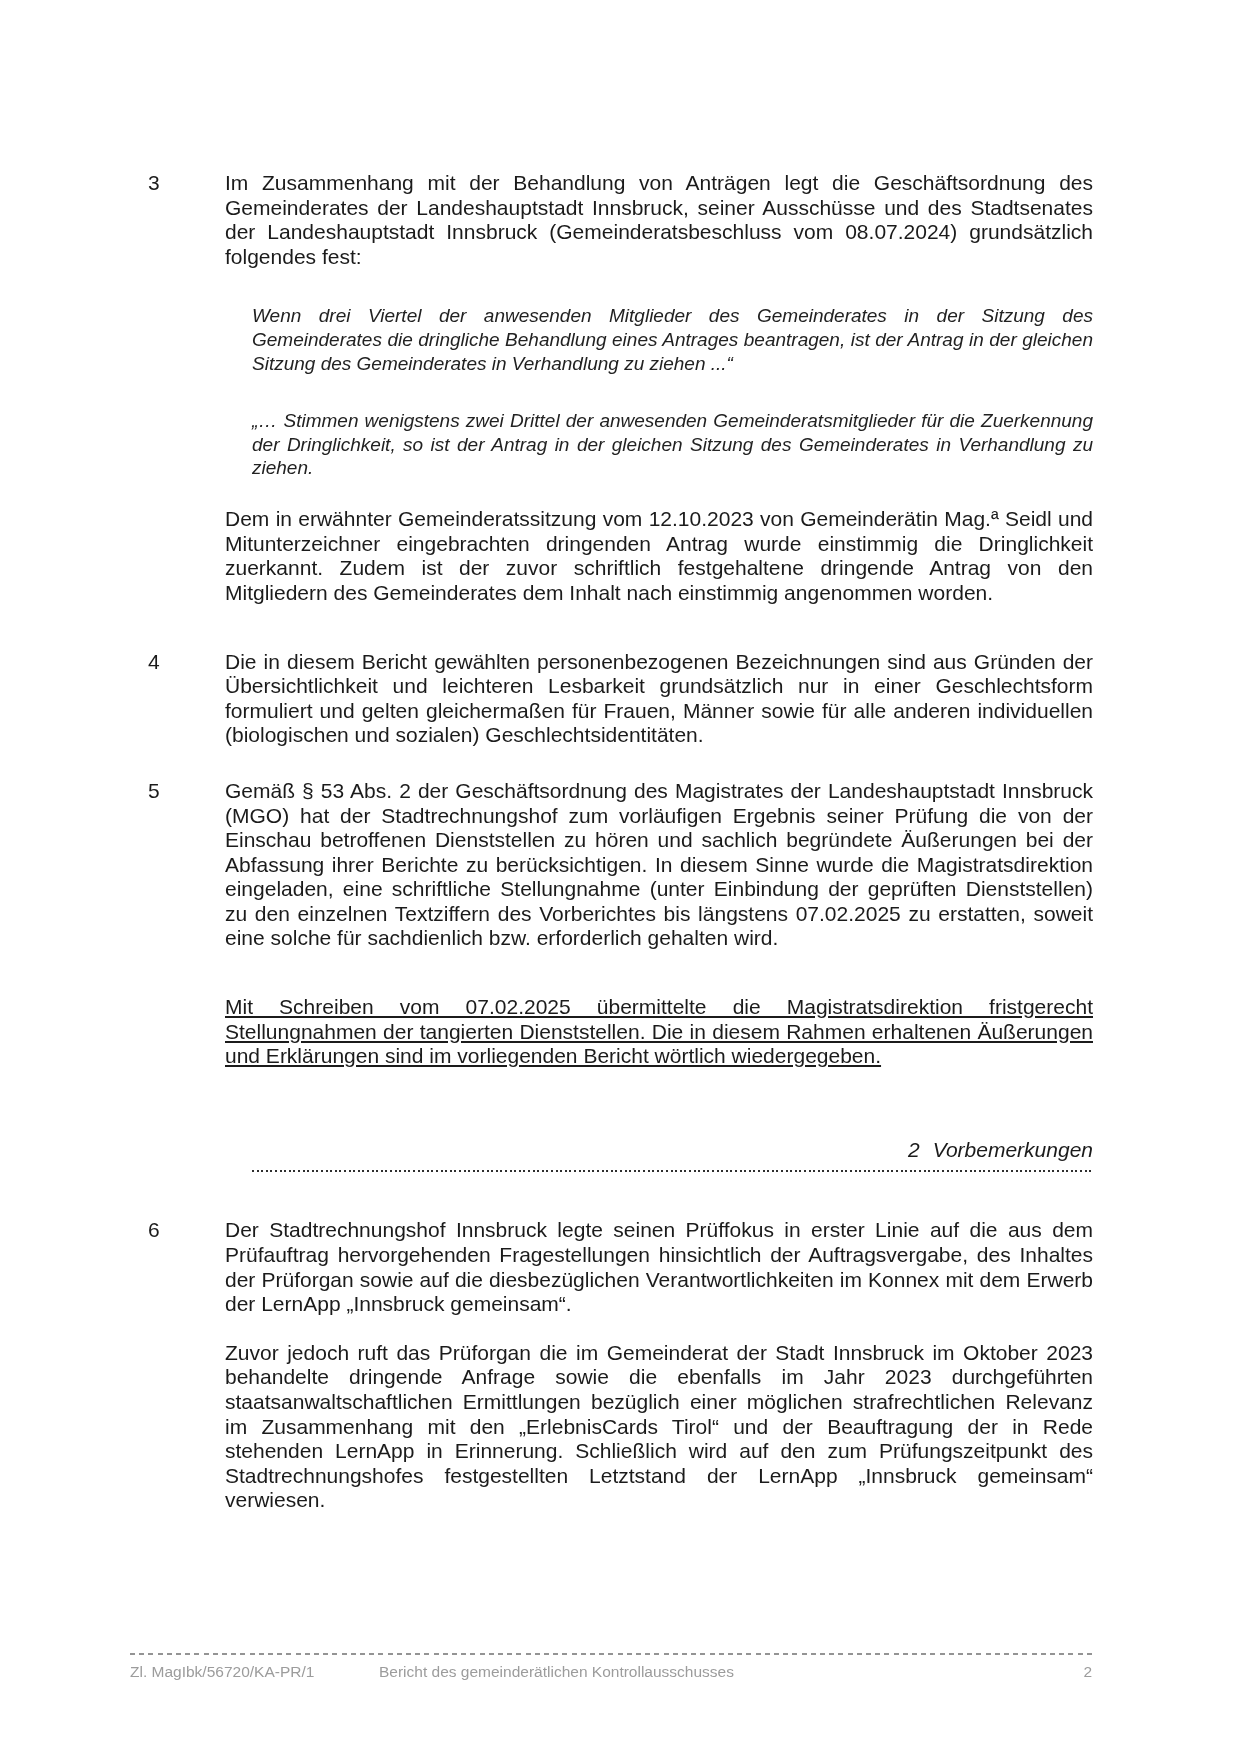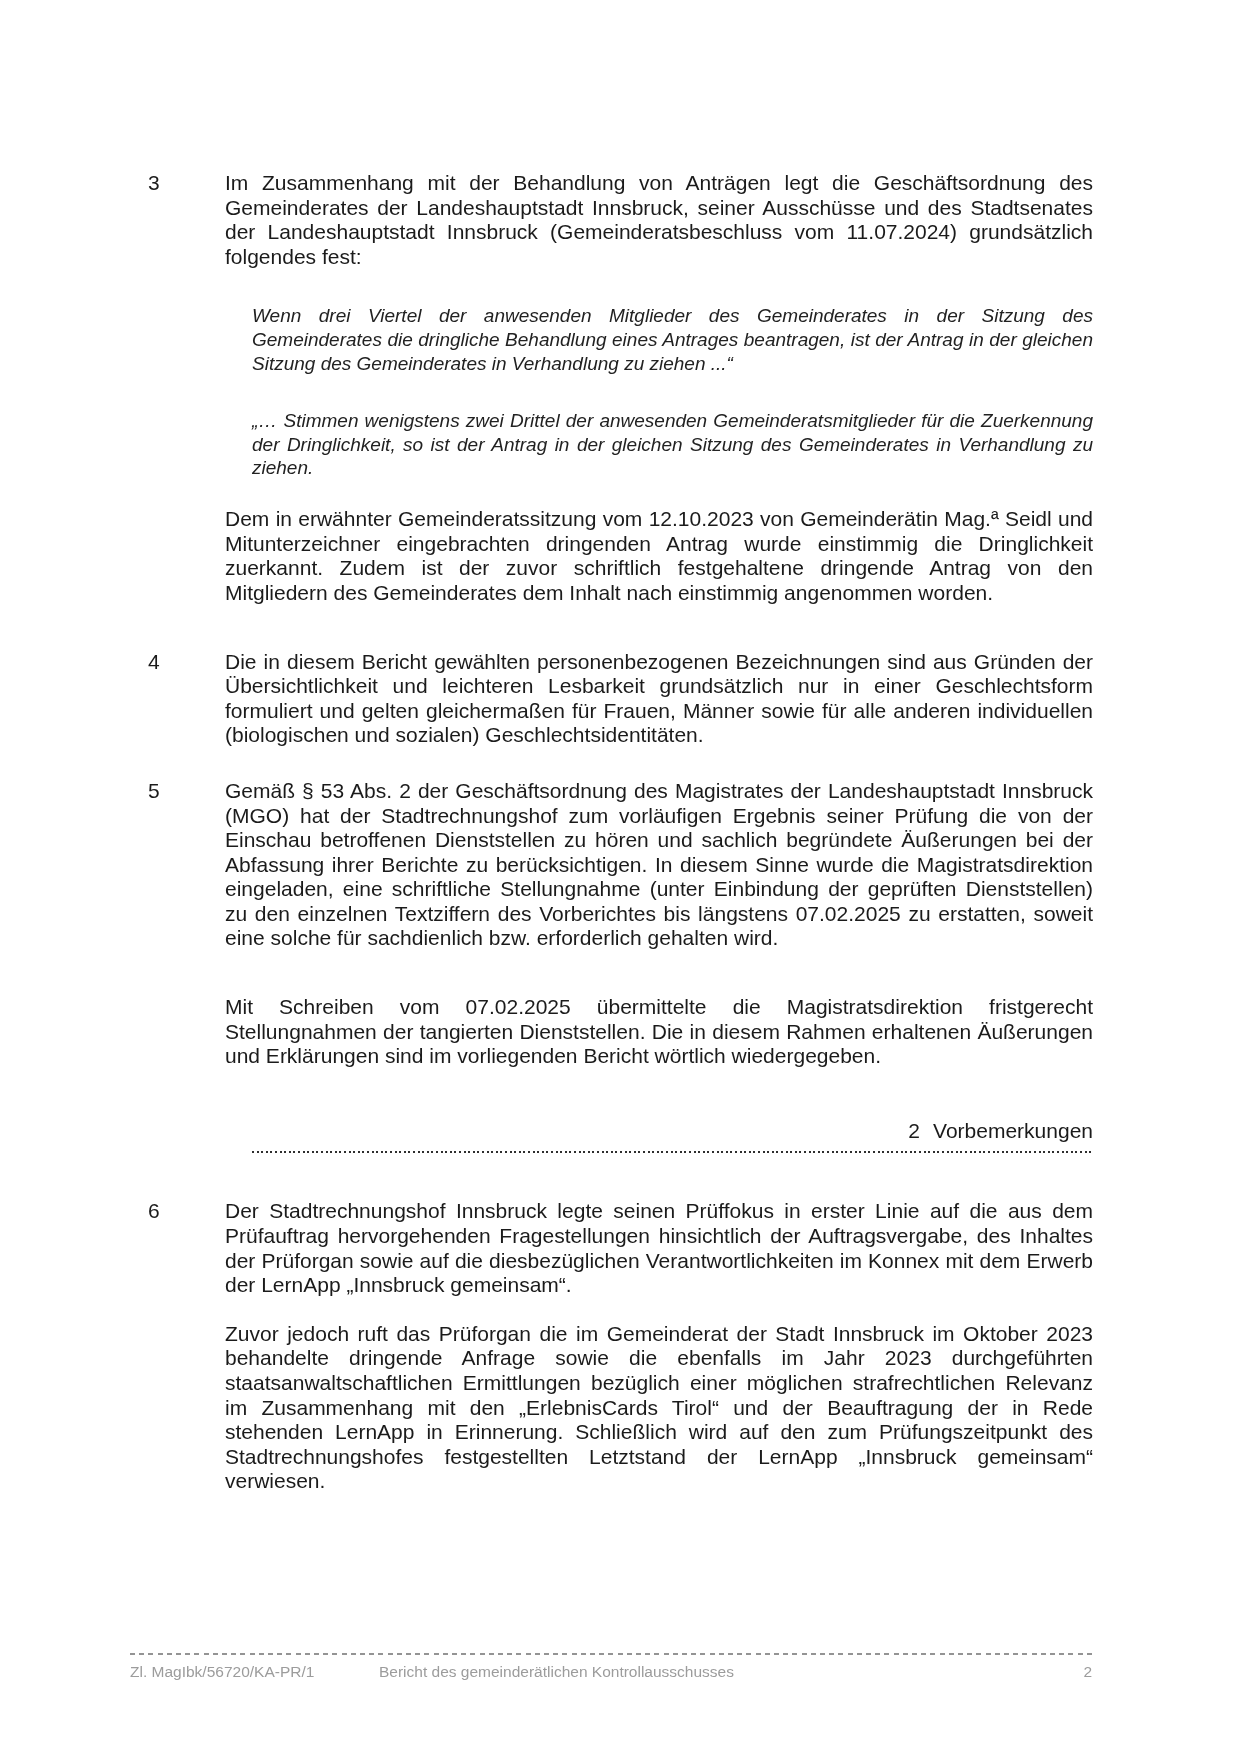--- a/index.html
+++ b/index.html
@@ -42,32 +42,33 @@
     line-height: 23.8px;
     text-align: justify;
     color: #222222;
   }
   .mb-p3     { margin-bottom: 35px; }
   .mb-q1     { margin-bottom: 27px; }
   .mb-q2     { margin-bottom: 33px; }
   .mb-p3b    { margin-bottom: 44px; }
   .mb-p4     { margin-bottom: 31px; }
   .mb-p5     { margin-bottom: 44px; }
-  .mb-p5b    { margin-bottom: 50px; }
+  .mb-p5b    { margin-bottom: 69px; text-decoration: underline; }
   .mb-head   { margin-bottom: 46px; }
   .mb-p6     { margin-bottom: 24px; }
   .section-head {
     margin-left: 104px;
     width: 841px;
   }
   .section-head .headline {
     text-align: right;
     font-size: 21px;
     line-height: 24px;
     color: #1b1b1b;
+    font-style: italic;
   }
   .section-head .sec-num {
     margin-right: 13px;
   }
   .dotted-rule {
     margin-top: 8px;
     width: 841px;
     height: 2.5px;
     background: repeating-linear-gradient(90deg, #2e2e2e 0 2px, transparent 2px 4.6px);
   }
@@ -95,21 +96,21 @@
 </style>
 </head>
 <body>
 
 <div class="page">
 
   <div class="content">
 
     <div class="para mb-p3">
       <span class="num">3</span>
-      <span class="ptext">Im Zusammenhang mit der Behandlung von Anträgen legt die Geschäftsordnung des Gemeinderates der Landeshauptstadt Innsbruck, seiner Ausschüsse und des Stadtsenates der Landeshauptstadt Innsbruck (Gemeinderatsbeschluss vom 11.07.2024) grundsätzlich folgendes fest:</span>
+      <span class="ptext">Im Zusammenhang mit der Behandlung von Anträgen legt die Geschäftsordnung des Gemeinderates der Landeshauptstadt Innsbruck, seiner Ausschüsse und des Stadtsenates der Landeshauptstadt Innsbruck (Gemeinderatsbeschluss vom 08.07.2024) grundsätzlich folgendes fest:</span>
     </div>
 
     <div class="quote mb-q2">
       <span>Wenn drei Viertel der anwesenden Mitglieder des Gemeinderates in der Sitzung des Gemeinderates die dringliche Behandlung eines Antrages beantragen, ist der Antrag in der gleichen Sitzung des Gemeinderates in Verhandlung zu ziehen ...“</span>
     </div>
 
     <div class="quote mb-q1">
       <span>„… Stimmen wenigstens zwei Drittel der anwesenden Gemeinderatsmitglieder für die Zuerkennung der Dringlichkeit, so ist der Antrag in der gleichen Sitzung des Gemeinderates in Verhandlung zu ziehen.</span>
     </div>
 

